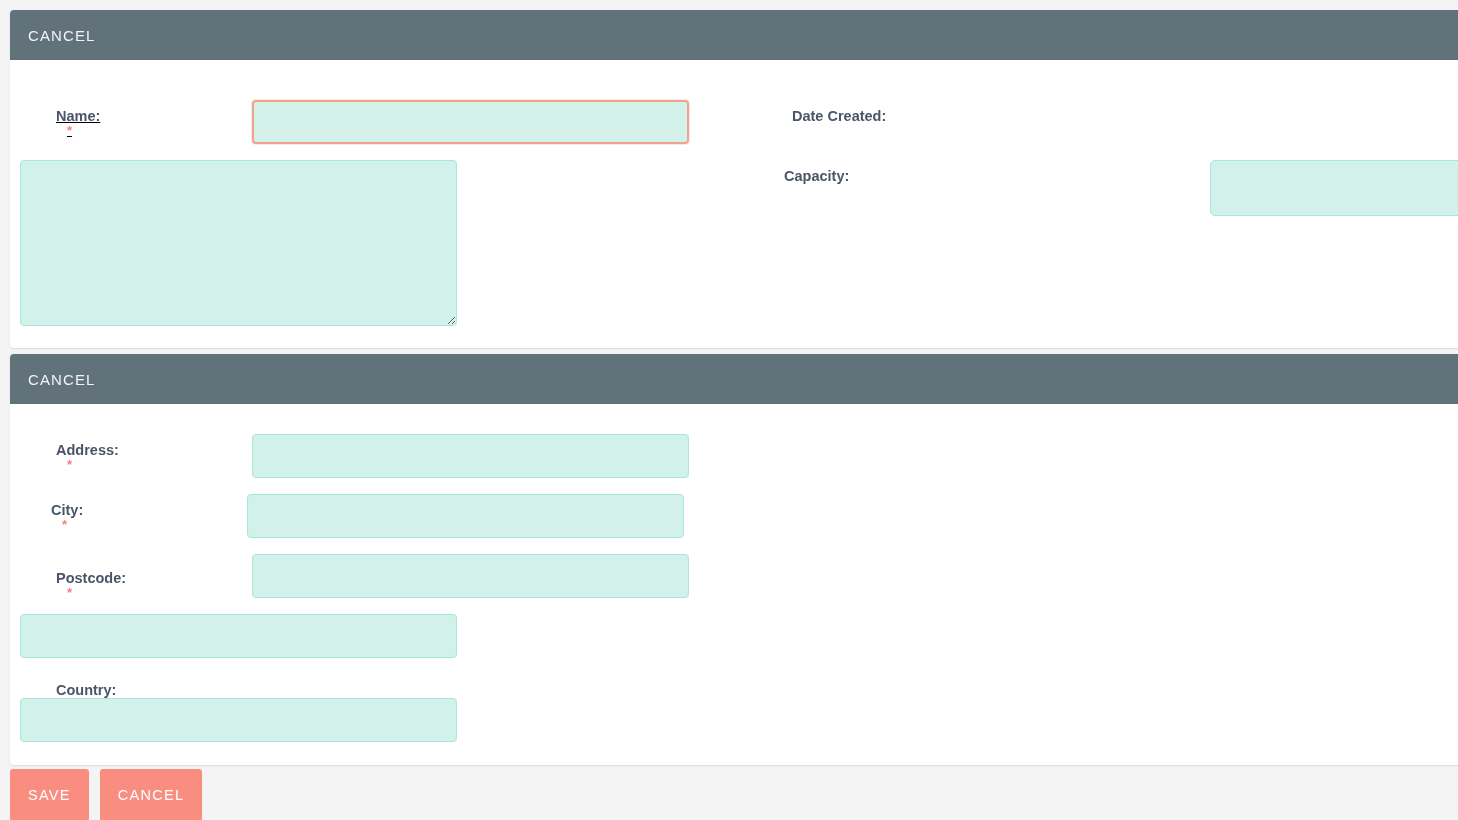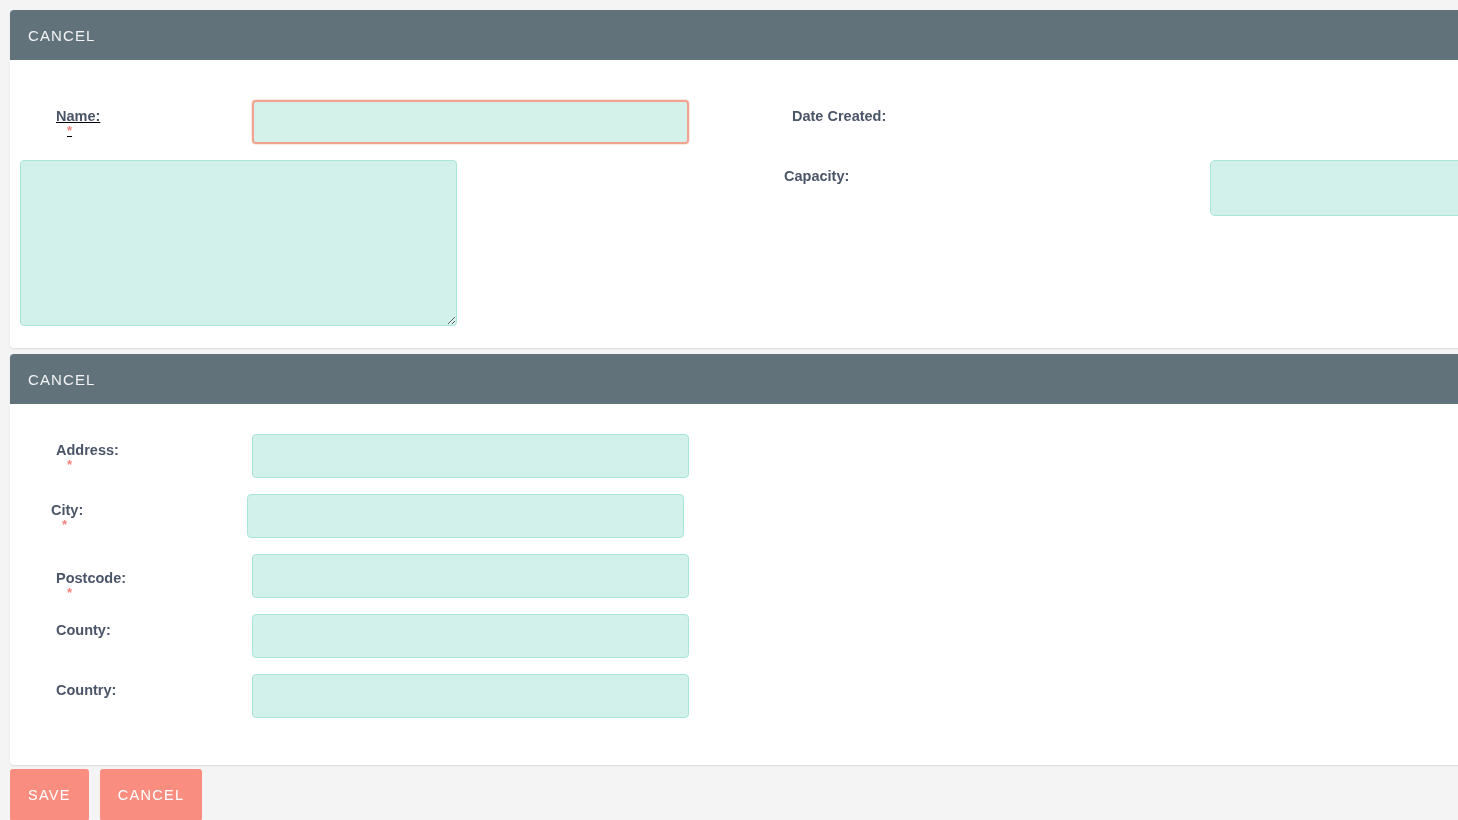--- a/index.html
+++ b/index.html
@@ -201,27 +201,24 @@
 
       <div class="form-row" style="left:10px; top:150px;align-items:flex-end;">
         <div class="field-label">
           <span>Postcode:</span>
           <span class="req">*</span>
         </div>
         <input class="inp inp-text" type="text" value="" placeholder="" style="">
       </div>
 
       <div class="form-row" style="left:10px; top:210px;">
-        <div class="field-label">
-          <span>County:</span>
-        </div>
-        <input class="inp inp-text" type="text" value="" placeholder="" style="">
-      </div>
-
-      <div class="form-row" style="left:10px; top:270px;">
+        <input class="inp inp-text" type="text" value="" placeholder="" style="">
+      </div>
+
+      <div class="form-row" style="left:10px; top:270px;flex-direction:column;">
         <div class="field-label">
           <span>Country:</span>
         </div>
         <input class="inp inp-text" type="text" value="" placeholder="" style="">
       </div>
 
     </div>
   </div>
 
   <div class="footer">

